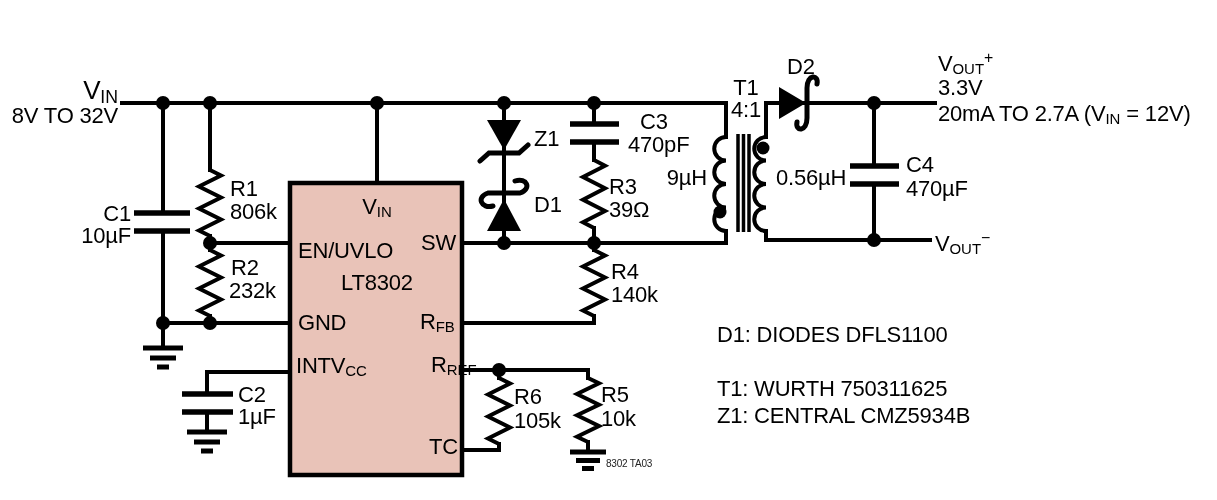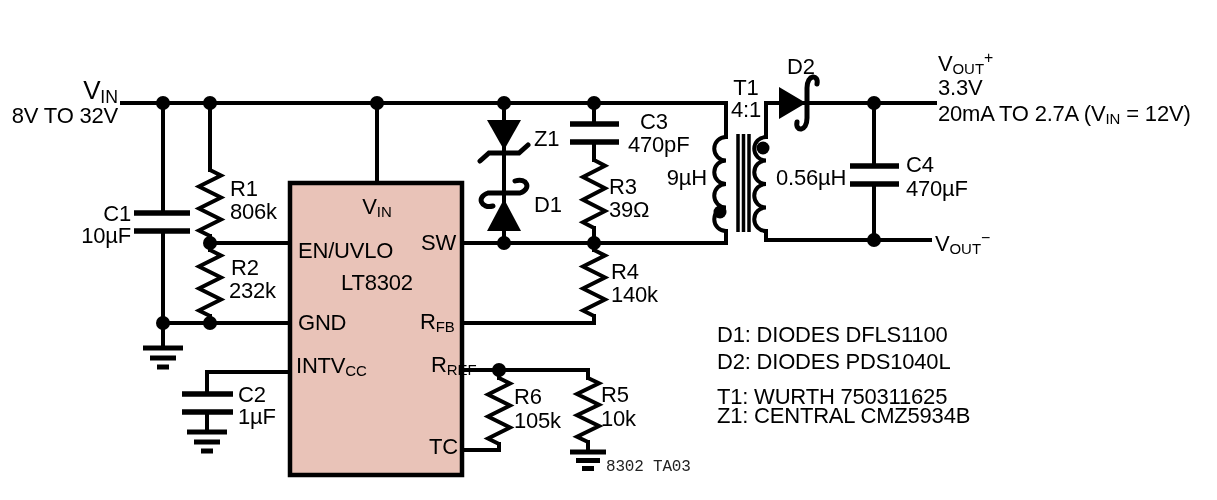--- a/index.html
+++ b/index.html
@@ -12,21 +12,21 @@
   }
   .canvas svg{position:absolute;left:0;top:0;}
   .lbl{
     position:absolute;
     font-size:22px;
     line-height:1.0;
     color:#000;
     white-space:nowrap;
     letter-spacing:-0.2px;
   }
-  .lbl.small{font-size:16px;color:#222;font-family:Liberation Mono, monospace;}
+  .lbl.small{font-size:10px;color:#222;}
   .lbl.big{font-size:26px;}
   .lbl.center{transform:translateX(-50%);}
   .lbl.right{text-align:right;}
   .sb{font-size:0.68em;vertical-align:-0.22em;letter-spacing:0;}
   .sp{font-size:0.72em;vertical-align:0.5em;letter-spacing:0;}
 </style>
 </head>
 <body>
 
 <div class="canvas">
@@ -184,17 +184,16 @@
   <div class="lbl" style="left:787px;top:56px;">D2</div>
   <div class="lbl" style="left:906px;top:154px;">C4</div>
   <div class="lbl" style="left:906px;top:178px;">470µF</div>
 
   <div class="lbl" style="left:938px;top:50px;"><span>V</span><span class="sb">OUT</span><span class="sp">+</span></div>
   <div class="lbl" style="left:938px;top:77px;">3.3V</div>
   <div class="lbl" style="left:938px;top:103px;"><span>20mA TO 2.7A (V</span><span class="sb">IN</span><span> = 12V)</span></div>
   <div class="lbl" style="left:935px;top:230px;"><span>V</span><span class="sb">OUT</span><span class="sp">−</span></div>
 
   <div class="lbl" style="left:717px;top:324px;">D1: DIODES DFLS1100</div>
-  <div class="lbl" style="left:717px;top:351px;">D2: DIODES PDS1040L</div>
-  <div class="lbl" style="left:717px;top:378px;margin-top:8px;">T1: WURTH 750311625</div>
+  <div class="lbl" style="left:717px;top:378px;">T1: WURTH 750311625</div>
   <div class="lbl" style="left:717px;top:405px;">Z1: CENTRAL CMZ5934B</div>
 
 </div>
 
 </body></html>

